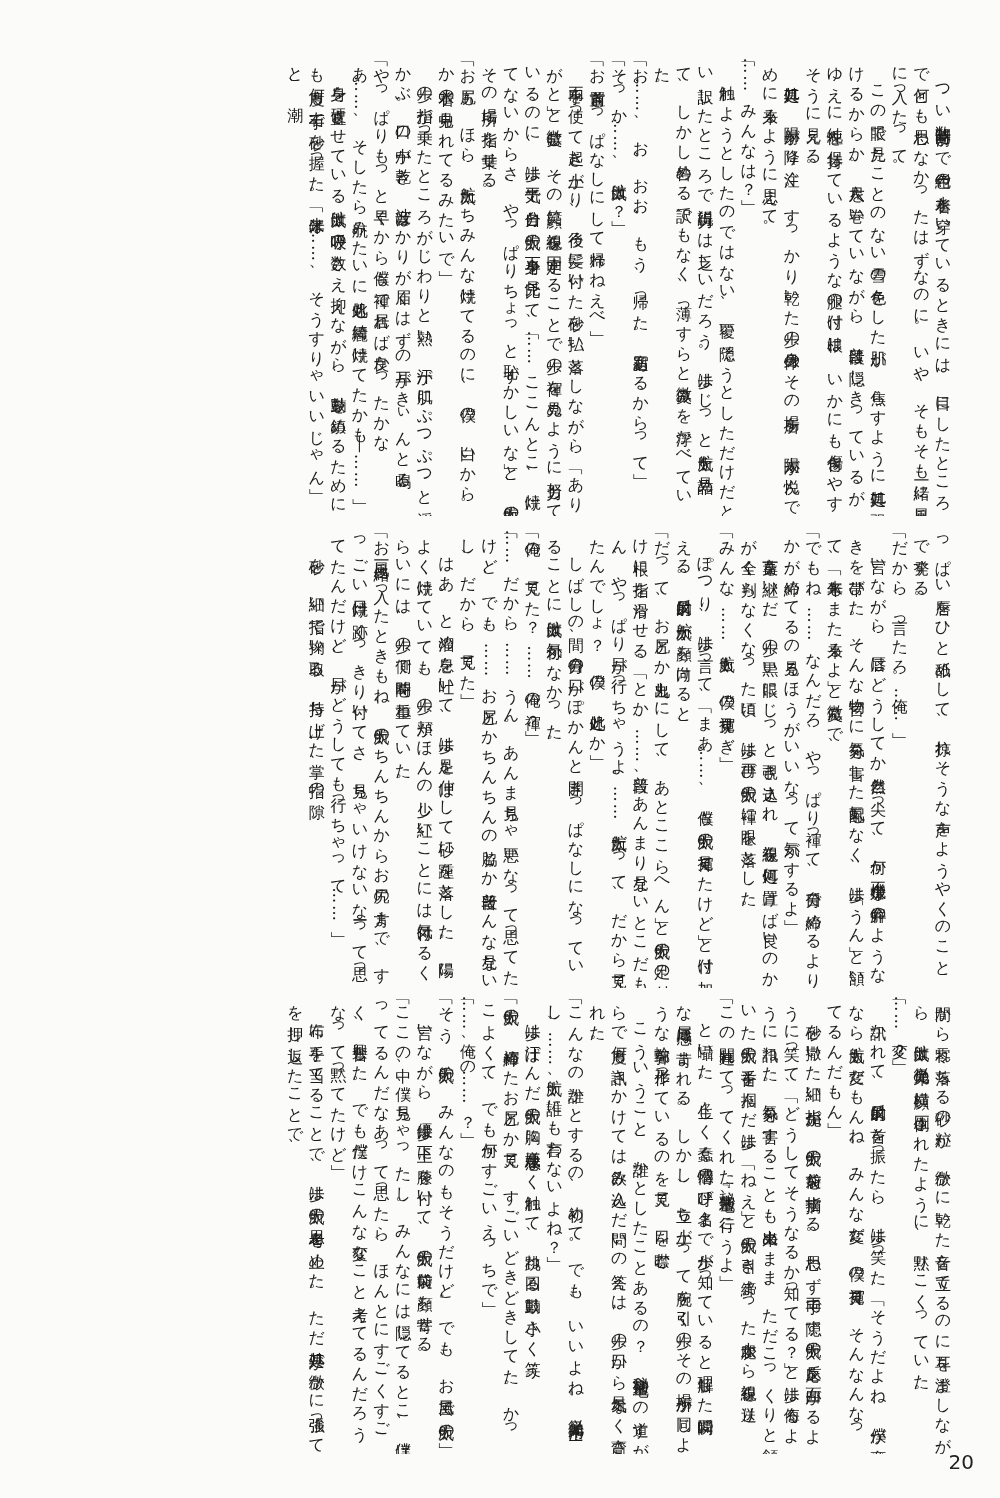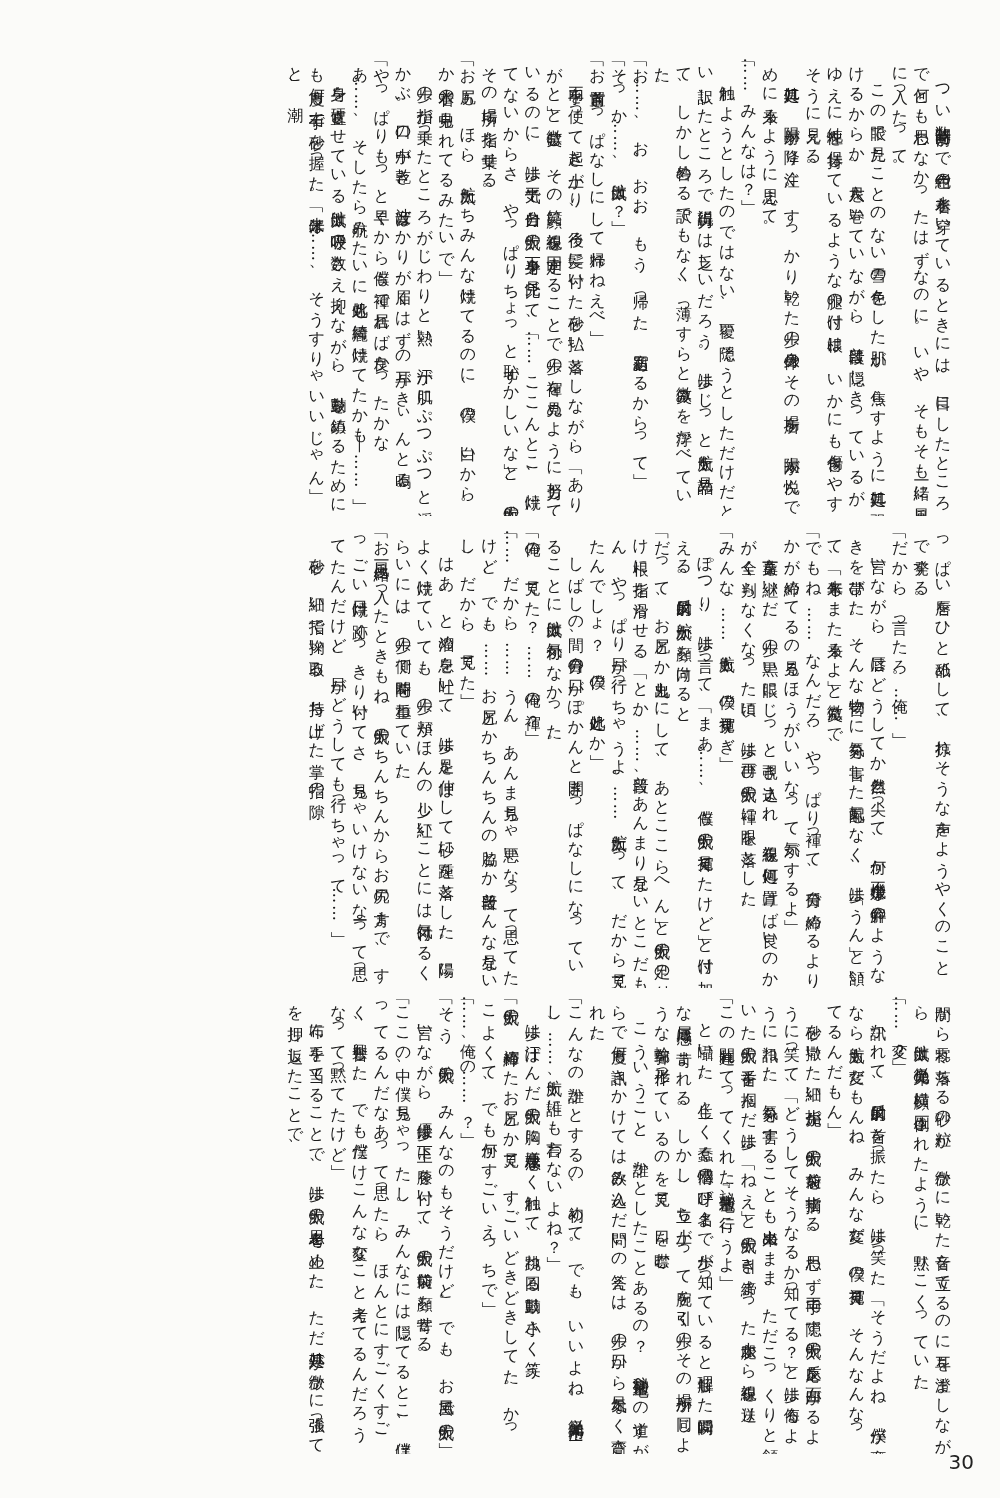--- a/index.html
+++ b/index.html
@@ -98,15 +98,15 @@
       <p class="para">「こんなの誰かとするの、初めて。でも、いいよね。従兄弟同士だし、……航太、誰にも言わないよね？」</p>
       <p class="para">　歩は汗ばんだ航太の胸に嫌悪感なく触れて、跳ね回る鼓動に小さく笑う。</p>
       <p class="para">「航太の、褌締めたお尻とか見て、すごいどきどきしてた。かっこよくて、でも何かすごいえっちで」</p>
       <p class="para">「……俺、の……？」</p>
       <p class="para">「そう、航太の。みんなのもそうだけど。でも、お風呂で航太の」</p>
       <p class="para">　言いながら、優歩は下土に膝を付いて、航太の前袋に顔を寄せる。</p>
       <p class="para">「ここの中、僕、見ちゃったし。みんなには隠してるとこ、僕は知ってるんだなあって思ったら、ほんとにすごくすごく、興奮した。でも僕だけこんな変なこと考えてるんだろうなって黙ってたけど」</p>
       <p class="para">　布に手を当てることで、歩は航太の思考を止めた。ただ其処が微かに強張って掌を押し返したことで、</p>
     </section>
 
-  <div class="page-number">30</div>
+  <div class="page-number">20</div>
 
 </div>
 
 </body></html>

